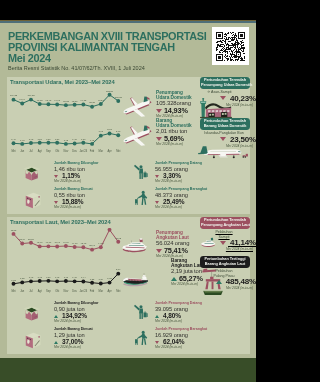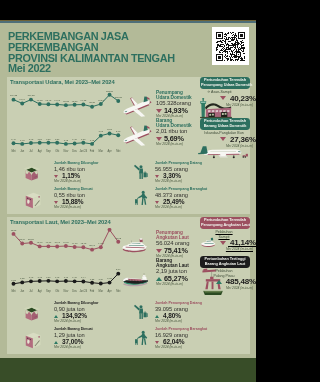--- a/index.html
+++ b/index.html
@@ -67,23 +67,23 @@
 </style>
 </head>
 <body>
 
 <div id="root">
 <div id="page">
  <div class="tline" id="tl1"></div>
  <div class="tline" id="tl2"></div>
 
  <div id="hdr">
-   <div class="h-title">PERKEMBANGAN JASA PERKEMBANGAN</div>
+   <div class="h-title">PERKEMBANGAN XVIII TRANSPORTASI</div>
    <div class="h-title">PROVINSI KALIMANTAN TENGAH</div>
-   <div class="h-title">Mei 2022</div>
+   <div class="h-title">Mei 2024</div>
    <div class="h-sub">Berita Resmi Statistik No. 41/07/62/Th. XVIII, 1 Juli 2024</div>
  </div>
  <div id="qr">
         <svg id="qrin" viewBox="0 0 29 29" shape-rendering="crispEdges">
           <path d="M0 0h1v1h-1zM1 0h1v1h-1zM2 0h1v1h-1zM3 0h1v1h-1zM4 0h1v1h-1zM5 0h1v1h-1zM6 0h1v1h-1zM12 0h1v1h-1zM14 0h1v1h-1zM16 0h1v1h-1zM17 0h1v1h-1zM22 0h1v1h-1zM23 0h1v1h-1zM24 0h1v1h-1zM25 0h1v1h-1zM26 0h1v1h-1zM27 0h1v1h-1zM28 0h1v1h-1zM0 1h1v1h-1zM6 1h1v1h-1zM9 1h1v1h-1zM11 1h1v1h-1zM12 1h1v1h-1zM15 1h1v1h-1zM19 1h1v1h-1zM22 1h1v1h-1zM28 1h1v1h-1zM0 2h1v1h-1zM2 2h1v1h-1zM3 2h1v1h-1zM4 2h1v1h-1zM6 2h1v1h-1zM8 2h1v1h-1zM9 2h1v1h-1zM10 2h1v1h-1zM17 2h1v1h-1zM19 2h1v1h-1zM22 2h1v1h-1zM24 2h1v1h-1zM25 2h1v1h-1zM26 2h1v1h-1zM28 2h1v1h-1zM0 3h1v1h-1zM2 3h1v1h-1zM3 3h1v1h-1zM4 3h1v1h-1zM6 3h1v1h-1zM10 3h1v1h-1zM16 3h1v1h-1zM18 3h1v1h-1zM19 3h1v1h-1zM20 3h1v1h-1zM22 3h1v1h-1zM24 3h1v1h-1zM25 3h1v1h-1zM26 3h1v1h-1zM28 3h1v1h-1zM0 4h1v1h-1zM2 4h1v1h-1zM3 4h1v1h-1zM4 4h1v1h-1zM6 4h1v1h-1zM8 4h1v1h-1zM9 4h1v1h-1zM18 4h1v1h-1zM20 4h1v1h-1zM22 4h1v1h-1zM24 4h1v1h-1zM25 4h1v1h-1zM26 4h1v1h-1zM28 4h1v1h-1zM0 5h1v1h-1zM6 5h1v1h-1zM10 5h1v1h-1zM12 5h1v1h-1zM13 5h1v1h-1zM15 5h1v1h-1zM16 5h1v1h-1zM17 5h1v1h-1zM18 5h1v1h-1zM19 5h1v1h-1zM22 5h1v1h-1zM28 5h1v1h-1zM0 6h1v1h-1zM1 6h1v1h-1zM2 6h1v1h-1zM3 6h1v1h-1zM4 6h1v1h-1zM5 6h1v1h-1zM6 6h1v1h-1zM8 6h1v1h-1zM10 6h1v1h-1zM12 6h1v1h-1zM14 6h1v1h-1zM16 6h1v1h-1zM18 6h1v1h-1zM20 6h1v1h-1zM22 6h1v1h-1zM23 6h1v1h-1zM24 6h1v1h-1zM25 6h1v1h-1zM26 6h1v1h-1zM27 6h1v1h-1zM28 6h1v1h-1zM9 7h1v1h-1zM10 7h1v1h-1zM11 7h1v1h-1zM12 7h1v1h-1zM15 7h1v1h-1zM16 7h1v1h-1zM17 7h1v1h-1zM18 7h1v1h-1zM20 7h1v1h-1zM4 8h1v1h-1zM6 8h1v1h-1zM7 8h1v1h-1zM9 8h1v1h-1zM15 8h1v1h-1zM16 8h1v1h-1zM17 8h1v1h-1zM20 8h1v1h-1zM21 8h1v1h-1zM26 8h1v1h-1zM1 9h1v1h-1zM2 9h1v1h-1zM3 9h1v1h-1zM4 9h1v1h-1zM5 9h1v1h-1zM8 9h1v1h-1zM9 9h1v1h-1zM12 9h1v1h-1zM13 9h1v1h-1zM14 9h1v1h-1zM19 9h1v1h-1zM21 9h1v1h-1zM24 9h1v1h-1zM25 9h1v1h-1zM0 10h1v1h-1zM1 10h1v1h-1zM5 10h1v1h-1zM6 10h1v1h-1zM9 10h1v1h-1zM19 10h1v1h-1zM20 10h1v1h-1zM21 10h1v1h-1zM22 10h1v1h-1zM25 10h1v1h-1zM26 10h1v1h-1zM27 10h1v1h-1zM9 11h1v1h-1zM11 11h1v1h-1zM15 11h1v1h-1zM16 11h1v1h-1zM18 11h1v1h-1zM19 11h1v1h-1zM21 11h1v1h-1zM22 11h1v1h-1zM23 11h1v1h-1zM25 11h1v1h-1zM1 12h1v1h-1zM2 12h1v1h-1zM4 12h1v1h-1zM5 12h1v1h-1zM6 12h1v1h-1zM7 12h1v1h-1zM10 12h1v1h-1zM11 12h1v1h-1zM12 12h1v1h-1zM16 12h1v1h-1zM17 12h1v1h-1zM18 12h1v1h-1zM19 12h1v1h-1zM20 12h1v1h-1zM21 12h1v1h-1zM22 12h1v1h-1zM24 12h1v1h-1zM27 12h1v1h-1zM1 13h1v1h-1zM2 13h1v1h-1zM3 13h1v1h-1zM4 13h1v1h-1zM8 13h1v1h-1zM10 13h1v1h-1zM12 13h1v1h-1zM13 13h1v1h-1zM14 13h1v1h-1zM15 13h1v1h-1zM16 13h1v1h-1zM17 13h1v1h-1zM18 13h1v1h-1zM19 13h1v1h-1zM21 13h1v1h-1zM25 13h1v1h-1zM26 13h1v1h-1zM27 13h1v1h-1zM1 14h1v1h-1zM3 14h1v1h-1zM4 14h1v1h-1zM5 14h1v1h-1zM6 14h1v1h-1zM8 14h1v1h-1zM12 14h1v1h-1zM17 14h1v1h-1zM19 14h1v1h-1zM21 14h1v1h-1zM25 14h1v1h-1zM0 15h1v1h-1zM1 15h1v1h-1zM7 15h1v1h-1zM10 15h1v1h-1zM11 15h1v1h-1zM12 15h1v1h-1zM14 15h1v1h-1zM15 15h1v1h-1zM16 15h1v1h-1zM18 15h1v1h-1zM19 15h1v1h-1zM21 15h1v1h-1zM23 15h1v1h-1zM25 15h1v1h-1zM26 15h1v1h-1zM27 15h1v1h-1zM28 15h1v1h-1zM0 16h1v1h-1zM6 16h1v1h-1zM8 16h1v1h-1zM10 16h1v1h-1zM12 16h1v1h-1zM13 16h1v1h-1zM14 16h1v1h-1zM19 16h1v1h-1zM22 16h1v1h-1zM24 16h1v1h-1zM25 16h1v1h-1zM26 16h1v1h-1zM27 16h1v1h-1zM28 16h1v1h-1zM0 17h1v1h-1zM1 17h1v1h-1zM5 17h1v1h-1zM7 17h1v1h-1zM9 17h1v1h-1zM10 17h1v1h-1zM11 17h1v1h-1zM12 17h1v1h-1zM13 17h1v1h-1zM14 17h1v1h-1zM18 17h1v1h-1zM20 17h1v1h-1zM22 17h1v1h-1zM23 17h1v1h-1zM24 17h1v1h-1zM27 17h1v1h-1zM0 18h1v1h-1zM4 18h1v1h-1zM5 18h1v1h-1zM6 18h1v1h-1zM8 18h1v1h-1zM9 18h1v1h-1zM15 18h1v1h-1zM17 18h1v1h-1zM20 18h1v1h-1zM22 18h1v1h-1zM25 18h1v1h-1zM27 18h1v1h-1zM3 19h1v1h-1zM7 19h1v1h-1zM8 19h1v1h-1zM9 19h1v1h-1zM10 19h1v1h-1zM11 19h1v1h-1zM13 19h1v1h-1zM15 19h1v1h-1zM16 19h1v1h-1zM19 19h1v1h-1zM20 19h1v1h-1zM21 19h1v1h-1zM22 19h1v1h-1zM23 19h1v1h-1zM26 19h1v1h-1zM27 19h1v1h-1zM3 20h1v1h-1zM4 20h1v1h-1zM6 20h1v1h-1zM9 20h1v1h-1zM11 20h1v1h-1zM16 20h1v1h-1zM18 20h1v1h-1zM20 20h1v1h-1zM21 20h1v1h-1zM22 20h1v1h-1zM23 20h1v1h-1zM24 20h1v1h-1zM11 21h1v1h-1zM14 21h1v1h-1zM16 21h1v1h-1zM20 21h1v1h-1zM24 21h1v1h-1zM27 21h1v1h-1zM28 21h1v1h-1zM0 22h1v1h-1zM1 22h1v1h-1zM2 22h1v1h-1zM3 22h1v1h-1zM4 22h1v1h-1zM5 22h1v1h-1zM6 22h1v1h-1zM9 22h1v1h-1zM14 22h1v1h-1zM15 22h1v1h-1zM16 22h1v1h-1zM17 22h1v1h-1zM18 22h1v1h-1zM20 22h1v1h-1zM22 22h1v1h-1zM24 22h1v1h-1zM0 23h1v1h-1zM6 23h1v1h-1zM9 23h1v1h-1zM11 23h1v1h-1zM15 23h1v1h-1zM18 23h1v1h-1zM19 23h1v1h-1zM20 23h1v1h-1zM24 23h1v1h-1zM0 24h1v1h-1zM2 24h1v1h-1zM3 24h1v1h-1zM4 24h1v1h-1zM6 24h1v1h-1zM8 24h1v1h-1zM10 24h1v1h-1zM11 24h1v1h-1zM13 24h1v1h-1zM15 24h1v1h-1zM17 24h1v1h-1zM18 24h1v1h-1zM19 24h1v1h-1zM20 24h1v1h-1zM21 24h1v1h-1zM22 24h1v1h-1zM23 24h1v1h-1zM24 24h1v1h-1zM28 24h1v1h-1zM0 25h1v1h-1zM2 25h1v1h-1zM3 25h1v1h-1zM4 25h1v1h-1zM6 25h1v1h-1zM9 25h1v1h-1zM14 25h1v1h-1zM16 25h1v1h-1zM18 25h1v1h-1zM19 25h1v1h-1zM20 25h1v1h-1zM22 25h1v1h-1zM23 25h1v1h-1zM25 25h1v1h-1zM28 25h1v1h-1zM0 26h1v1h-1zM2 26h1v1h-1zM3 26h1v1h-1zM4 26h1v1h-1zM6 26h1v1h-1zM10 26h1v1h-1zM11 26h1v1h-1zM12 26h1v1h-1zM14 26h1v1h-1zM22 26h1v1h-1zM24 26h1v1h-1zM25 26h1v1h-1zM26 26h1v1h-1zM28 26h1v1h-1zM0 27h1v1h-1zM6 27h1v1h-1zM11 27h1v1h-1zM12 27h1v1h-1zM14 27h1v1h-1zM15 27h1v1h-1zM16 27h1v1h-1zM19 27h1v1h-1zM20 27h1v1h-1zM21 27h1v1h-1zM22 27h1v1h-1zM25 27h1v1h-1zM26 27h1v1h-1zM0 28h1v1h-1zM1 28h1v1h-1zM2 28h1v1h-1zM3 28h1v1h-1zM4 28h1v1h-1zM5 28h1v1h-1zM6 28h1v1h-1zM8 28h1v1h-1zM11 28h1v1h-1zM14 28h1v1h-1zM15 28h1v1h-1zM17 28h1v1h-1zM19 28h1v1h-1zM21 28h1v1h-1zM24 28h1v1h-1zM25 28h1v1h-1zM26 28h1v1h-1zM27 28h1v1h-1zM28 28h1v1h-1z" fill="#111"></path>
         </svg>
       </div>
 
  <div class="panel" id="panelA">
    <div class="sect-title">Transportasi Udara, Mei 2023–Mei 2024</div>
@@ -307,21 +307,21 @@
   <div class="place"><span class="plane-glyph">✈</span> <span>Asan-Sampit</span></div>
   <div class="pct"><span class="arrow down"></span> <span>40,23%</span></div>
   <div class="note">Mei 2024 (m-to-m)</div>
 </div>
 <div class="pill teal" style="left:193px;top:41px;width:50px;height:11.5px;">
   <div>Pertumbuhan Terendah</div>
   <div>Barang Udara Domestik</div>
 </div>
 <div class="rbox" style="left:180px;top:54px;">
   <div class="place place-wide">Iskandar-Pangkalan Bun</div>
-  <div class="pct"><span class="arrow down"></span> <span>27,36%</span></div>
+  <div class="pct"><span class="arrow down"></span> <span>23,50%</span></div>
   <div class="note">Mei 2024 (m-to-m)</div>
 </div>
 <div class="stat sm" style="left:47px;top:84px;">
   <div class="lbl">Jumlah Barang Dibongkar</div>
   <div class="val"><span>1,46</span> <span>ribu ton</span></div>
   <div class="pct"><span class="arrow down"></span> <span>1,15%</span></div>
   <div class="note">Mei 2024 (m-to-m)</div>
 </div>
 <div class="stat sm" style="left:47px;top:110px;">
   <div class="lbl">Jumlah Barang Dimuat</div>
@@ -525,21 +525,21 @@
             <ellipse cx="26" cy="88" rx="4" ry="4" fill="#2d6f5f"></ellipse>
           </svg>
         </div>
 <div class="stat" style="left:149px;top:14px;">
   <div class="lbl maroon">Penumpang</div>
   <div class="lbl maroon">Angkutan Laut</div>
   <div class="val"><span>56.024</span> <span>orang</span></div>
   <div class="pct"><span class="arrow down"></span> <span>75,41%</span></div>
   <div class="note">Mei 2024 (m-to-m)</div>
 </div>
-<div class="stat" style="left:149px;top:42px;">
+<div class="stat" style="left:164px;top:42px;">
   <div class="lbl dark">Barang</div>
   <div class="lbl dark">Angkutan Laut</div>
   <div class="val"><span>2,19</span> <span>juta ton</span></div>
   <div class="pct"><span class="arrow up"></span> <span>65,27%</span></div>
   <div class="note">Mei 2024 (m-to-m)</div>
 </div>
 <div class="pill maroon" style="left:193px;top:0px;width:50px;height:11.5px;">
   <div>Pertumbuhan Terendah</div>
   <div>Penumpang Angkutan Laut</div>
 </div>

